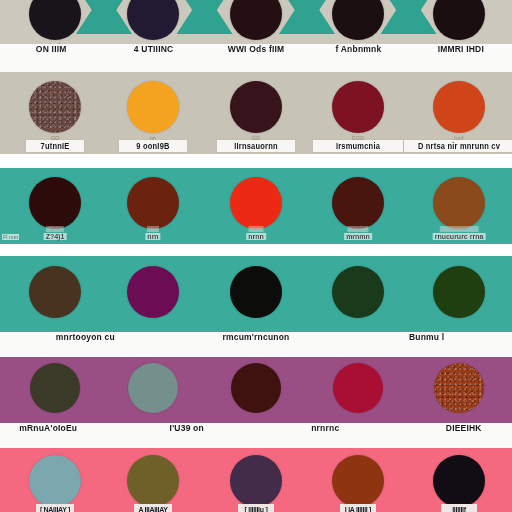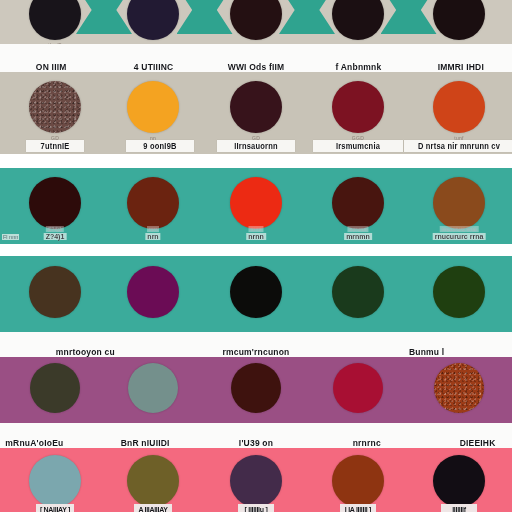--- a/index.html
+++ b/index.html
@@ -59,21 +59,21 @@
   .label-row {
     position: absolute;
     left: 0;
     width: 512px;
     background: #fbfbfa;
     display: flex;
   }
   .label-row .cell {
     flex: 1 1 0;
     display: flex;
-    align-items: flex-end;
+    align-items: flex-start;
     justify-content: center;
     overflow: hidden;
   }
   .lbl {
     font-size: 8.5px;
     font-weight: bold;
     color: #15161a;
     letter-spacing: 0.2px;
     white-space: nowrap;
     text-shadow: 0 0 1px rgba(255,255,255,0.9);
@@ -197,21 +197,21 @@
         <div class="subcap" style="left: 153px; top: 63px;">nn</div>
         <div class="swatch" title="#37131b" style="left: 230px; top: 9px; width: 52px; height: 52px; background-color: rgb(55, 19, 27);"></div>
         <div class="subcap" style="left: 256px; top: 63px;">GD</div>
         <div class="swatch" title="#7c1222" style="left: 332px; top: 9px; width: 52px; height: 52px; background-color: rgb(124, 18, 34);"></div>
         <div class="subcap" style="left: 358px; top: 63px;">GGD</div>
         <div class="swatch" title="#cf4418" style="left: 433px; top: 9px; width: 52px; height: 52px; background-color: rgb(207, 68, 24);"></div>
         <div class="subcap" style="left: 459px; top: 63px;">tunf</div>
         <div class="chip" style="left: 55px; top: 68px; width: 52px;">
           <span class="lbl">7utnnIE</span>
         </div>
-        <div class="chip" style="left: 160px; top: 68px; width: 62px; text-align: right;">
+        <div class="chip" style="left: 153px; top: 68px; width: 62px; text-align: right;">
           <span class="lbl">9 oonI9B</span>
         </div>
         <div class="chip" style="left: 256px; top: 68px; width: 72px;">
           <span class="lbl">IIrnsauornn</span>
         </div>
         <div class="chip" style="left: 358px; top: 68px; width: 84px; align-items: center;">
           <span class="lbl">Irsmumcnia</span>
         </div>
         <div class="chip" style="left: 459px; top: 68px; width: 104px;">
           <span class="lbl">D nrtsa nir mnrunn cv</span>
@@ -270,23 +270,20 @@
         <div class="swatch" title="#3e120e" style="left: 231px; top: 6px; width: 50px; height: 50px; background-color: rgb(62, 18, 14);"></div>
         <div class="swatch" title="#a80f33" style="left: 333px; top: 6px; width: 50px; height: 50px; background-color: rgb(168, 15, 51);"></div>
         <div class="swatch textured" title="#9c3b17" style="left: 434px; top: 6px; width: 50px; height: 50px; background-color: rgb(156, 59, 23);"></div>
       </div>
   </div>
   <div class="label-row" style="top:423px; height:25px;gap:42px;">
     <div class="cell">
         <span class="lbl">mRnuA'oIoEu</span>
       </div>
     <div class="cell">
-        <span class="lbl">BnR nIUIIDI</span>
-      </div>
-    <div class="cell">
         <span class="lbl">I'U39 on</span>
       </div>
     <div class="cell">
         <span class="lbl">nrnrnc</span>
       </div>
     <div class="cell">
         <span class="lbl">DIEEIHK</span>
       </div>
   </div>
 

